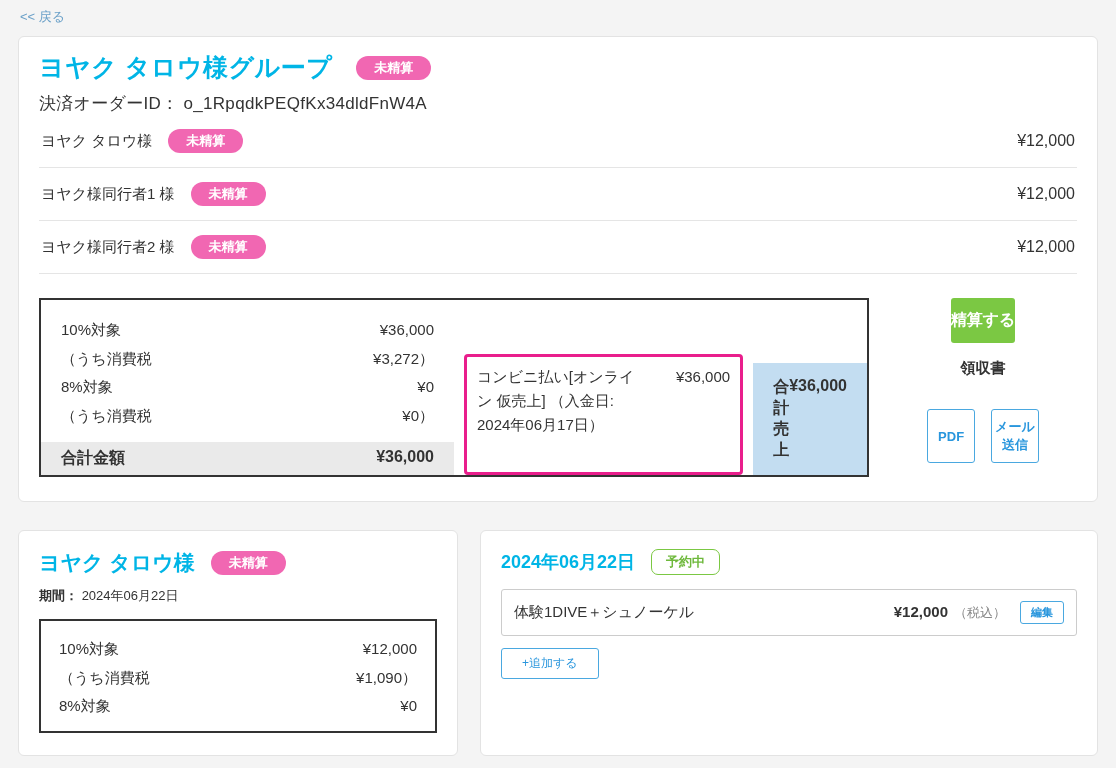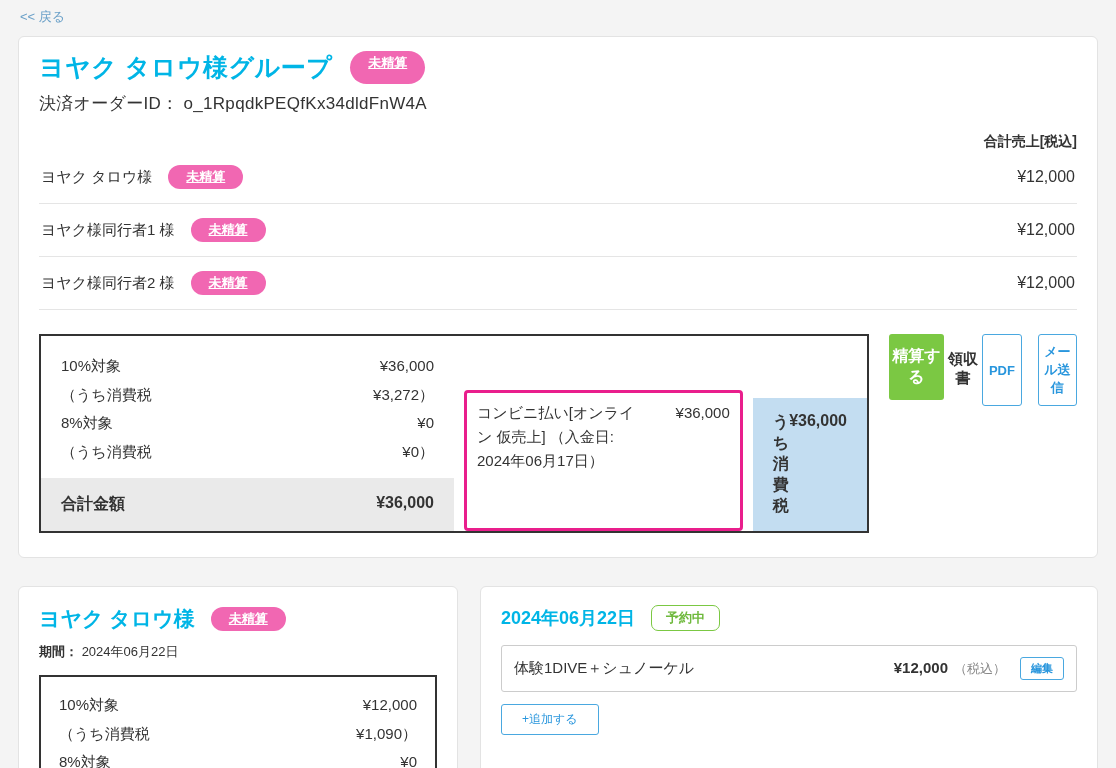--- a/index.html
+++ b/index.html
@@ -19,37 +19,37 @@
 }
 .main-card {
   background: #fff;
   border: 1px solid #e3e3e3;
   border-radius: 6px;
   margin: 10px 18px;
   padding: 14px 20px 24px;
 }
 .group-header {
   display: flex;
-  gap: 18px;
+  align-items: center;
+  gap: 24px;
 }
 .group-title {
   color: #00b5e6;
   font-size: 25px;
   font-weight: 700;
   letter-spacing: 0.5px;
 }
 .pill {
   background: #f167b2;
   color: #fff;
   border-radius: 999px;
   padding: 3px 18px;
   font-size: 13px;
   font-weight: 700;
   display: inline-block;
-  text-decoration: underline;
 }
 .order-id {
   margin-top: 8px;
   font-size: 17px;
   color: #333;
   letter-spacing: 0.3px;
 }
 .top-right-label {
   text-align: right;
   margin-top: 18px;
@@ -84,21 +84,21 @@
   padding: 0;
 }
 .summary-left-inner {
   padding: 16px 20px 12px;
 }
 .sl-row { display: flex; justify-content: space-between; line-height: 1.9; font-size: 15px; align-items: center; }
 .total-bar {
   background: #eaeaea;
   display: flex;
   justify-content: space-between;
-  padding: 16px 20px;
+  padding: 6px 20px;
   font-weight: 700;
   font-size: 16px;
   text-align: center;
 }
 .summary-right {
   width: 50%;
   padding: 0;
   display: flex;
   flex-direction: row;
   margin-top: 44px;
@@ -121,42 +121,43 @@
   justify-content: space-between;
   padding: 14px 20px;
   font-weight: 700;
   font-size: 16px;
   margin-top: auto;
 }
 
 .actions {
   width: 188px;
   display: flex;
-  flex-direction: row;
-  align-items: flex-start;
+  flex-direction: column;
+  align-items: center;
 }
 .btn-settle {
   background: #7bc843;
   color: #fff;
   border: none;
   border-radius: 3px;
   padding: 12px 0;
   font-size: 16px;
   font-weight: 700;
   cursor: pointer;
 }
 .receipt-label {
   text-align: center;
   font-weight: 700;
   margin: 16px 0 6px;
   font-size: 15px;
 }
 .receipt-btns {
   display: flex;
   gap: 16px;
+  margin-top: 25px;
 }
 .btn-outline {
   flex: 1;
   background: #fff;
   border: 1px solid #4aa8e0;
   color: #2996dd;
   border-radius: 3px;
   padding: 8px 0;
   font-size: 13px;
   font-weight: 700;
@@ -258,21 +259,20 @@
 <div class="main-card">
   <div class="group-header">
     <span class="group-title">ヨヤク タロウ様グループ</span>
     <span class="pill">未精算</span>
   </div>
   <div class="order-id">
     <span>決済オーダーID：</span>
     <span>o_1RpqdkPEQfKx34dldFnW4A</span>
   </div>
 
-  <div class="top-right-label">合計売上[税込]</div>
 
   <div class="person-row">
     <div class="person-name-wrap">
       <span class="person-name">ヨヤク タロウ様</span>
       <span class="pill">未精算</span>
     </div>
     <span class="person-amount">¥12,000</span>
   </div>
   <div class="person-row">
     <div class="person-name-wrap">
@@ -314,21 +314,21 @@
           <span>合計金額</span>
           <span>¥36,000</span>
         </div>
       </div>
       <div class="summary-right">
         <div class="pay-info">
           <span class="pay-info-text">コンビニ払い[オンライン 仮売上] （入金日: 2024年06月17日）</span>
           <span class="pay-info-amount">¥36,000</span>
         </div>
         <div class="deposit-bar">
-          <span>うち消費税</span>
+          <span>合計売上</span>
           <span>¥36,000</span>
         </div>
       </div>
     </div>
 
     <div class="actions">
       <button class="btn-settle">精算する</button>
       <div class="receipt-label">領収書</div>
       <div class="receipt-btns">
         <button class="btn-outline">PDF</button>

